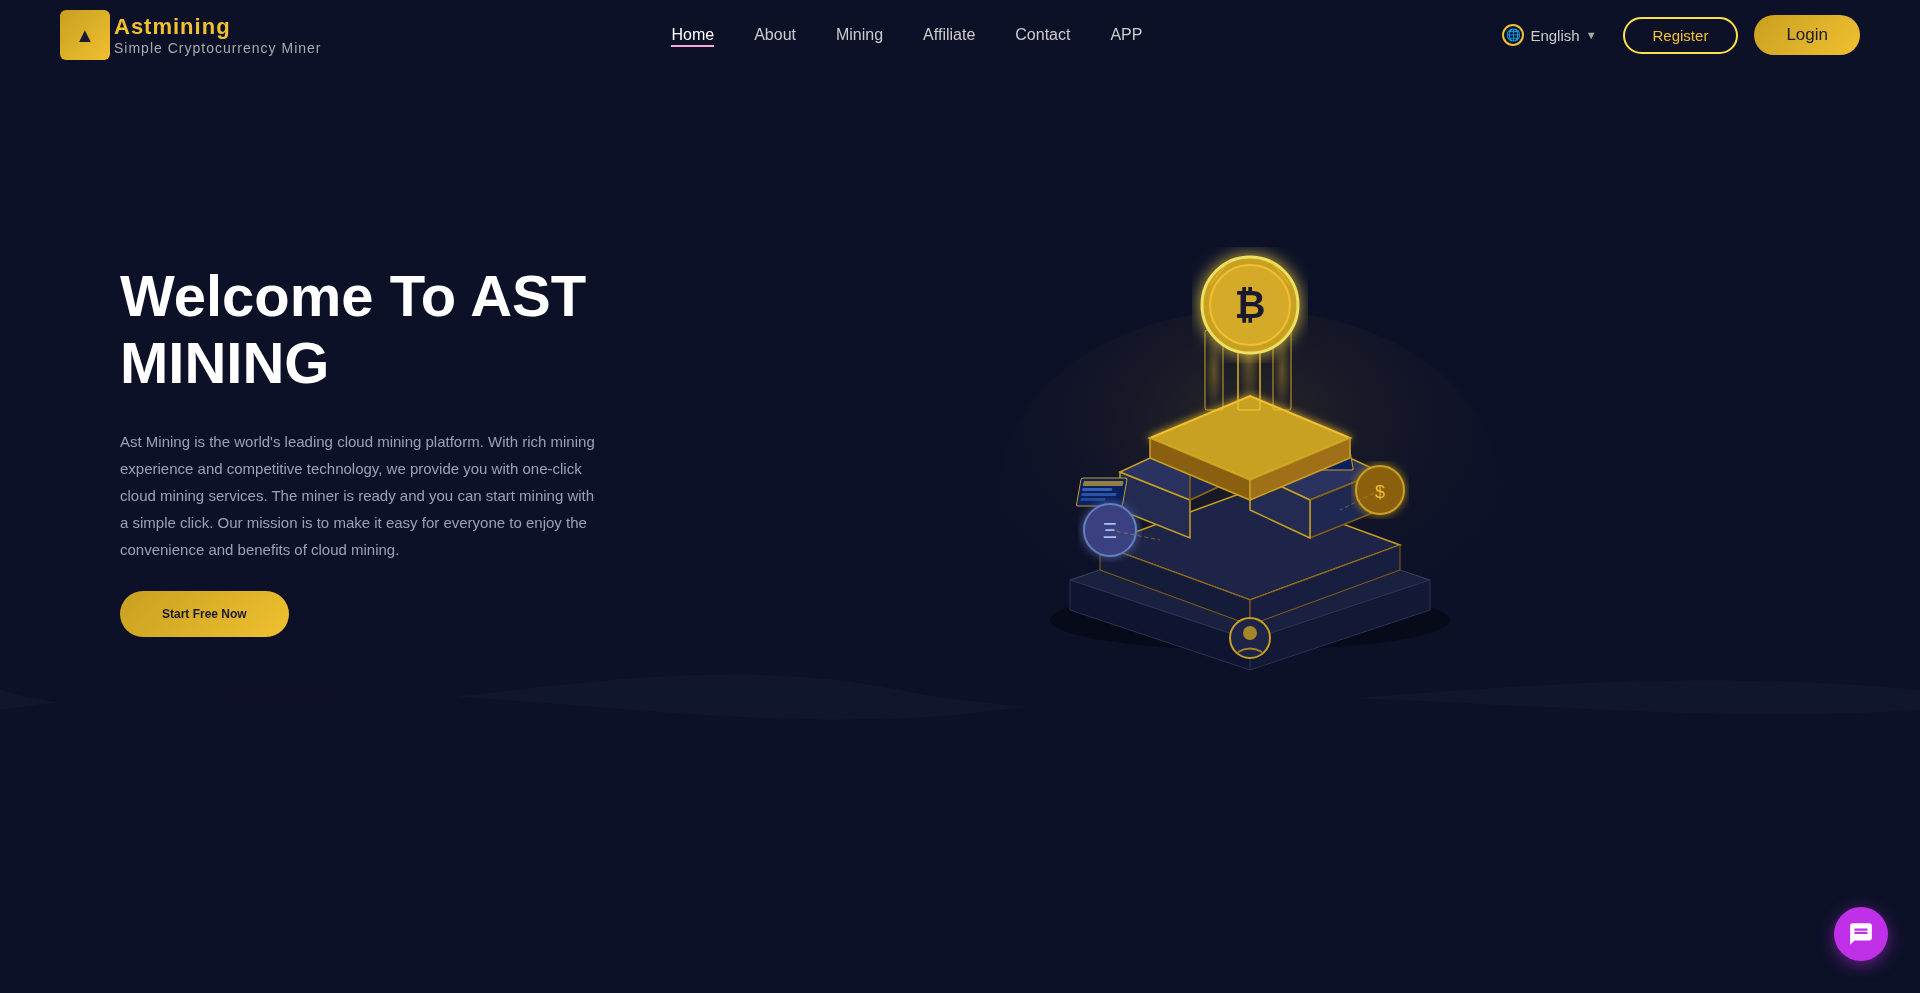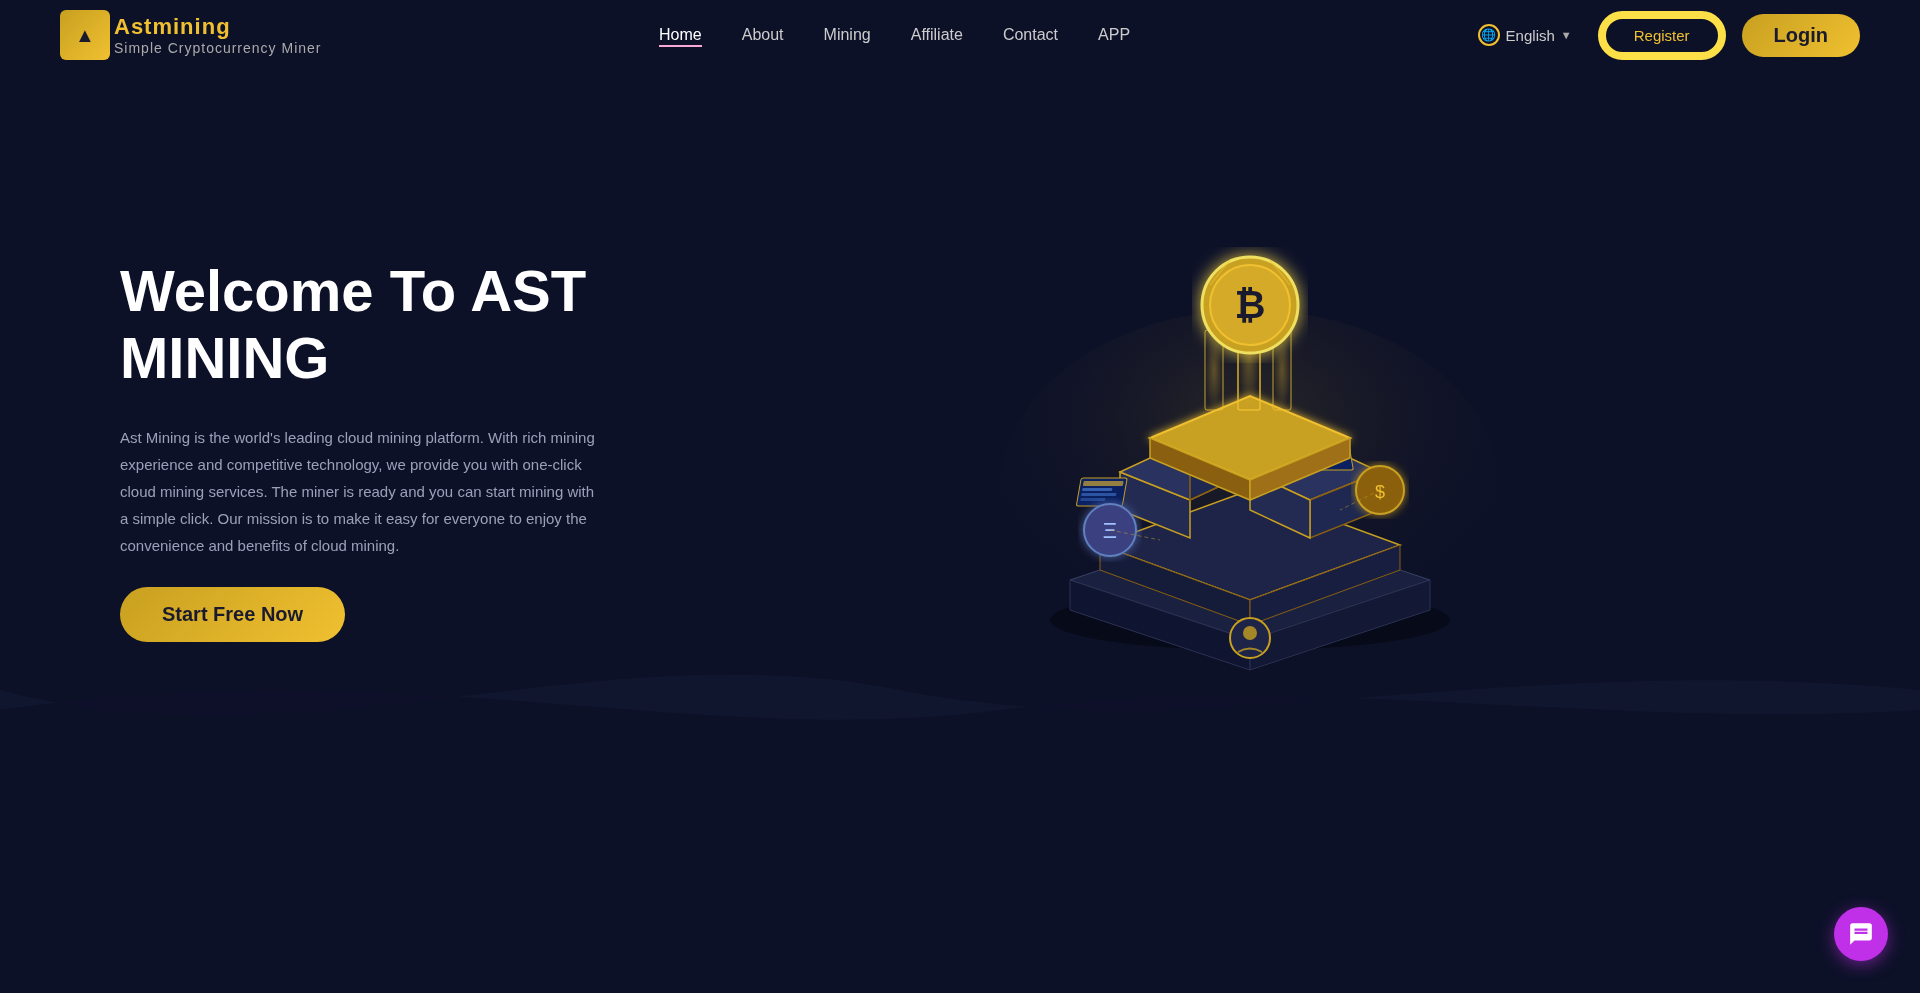--- a/index.html
+++ b/index.html
@@ -106,37 +106,37 @@
       justify-content: center;
       font-size: 12px;
     }
     .chevron-down {
       font-size: 11px;
       color: #aaa;
     }
 
     .btn-register {
       background: transparent;
-      border: 8px solid #fde047;
+      border: 2px solid #fde047;
       color: #f0c030;
       padding: 8px 28px;
       border-radius: 25px;
       font-size: 15px;
       cursor: pointer;
       transition: background 0.2s;
     }
 
     .btn-login {
       background: linear-gradient(135deg, #c8a020, #f0c030);
       border: none;
       color: #1a1a2e;
       padding: 10px 32px;
       border-radius: 25px;
-      font-size: 20px;
-      font-weight: 700;
+      font-size: 17px;
+      font-weight: 400;
       cursor: pointer;
       transition: opacity 0.2s;
     }
 
     
     .hero {
       display: flex;
       align-items: center;
       justify-content: flex-start;
       padding: 60px 60px 0 120px;
@@ -166,21 +166,21 @@
       margin-bottom: 28px;
       max-width: 480px;
     }
 
     .btn-start {
       background: linear-gradient(135deg, #c8a020, #f0c030);
       border: none;
       color: #1a1a2e;
       padding: 16px 42px;
       border-radius: 30px;
-      font-size: 20px;
+      font-size: 12px;
       font-weight: 700;
       cursor: pointer;
       transition: opacity 0.2s, transform 0.2s;
     }
 
     
     .hero-right {
       flex: 1;
       display: flex;
       align-items: center;

